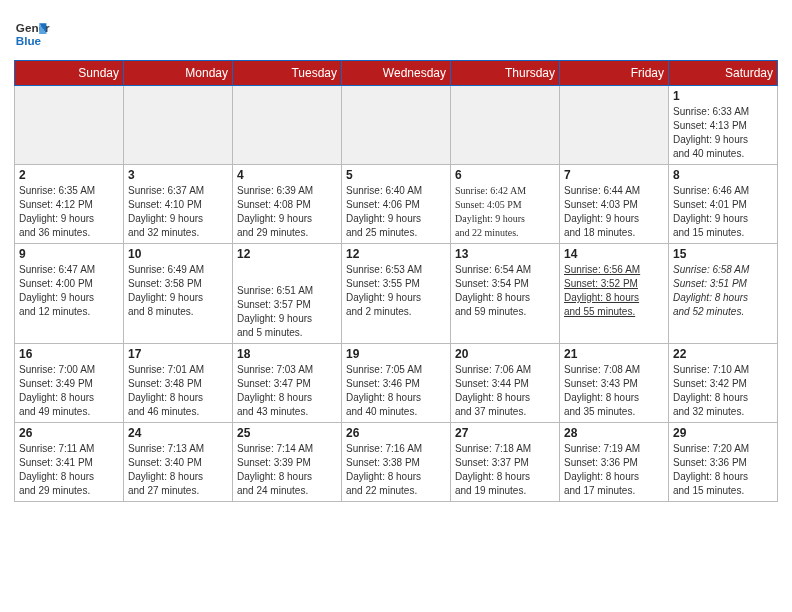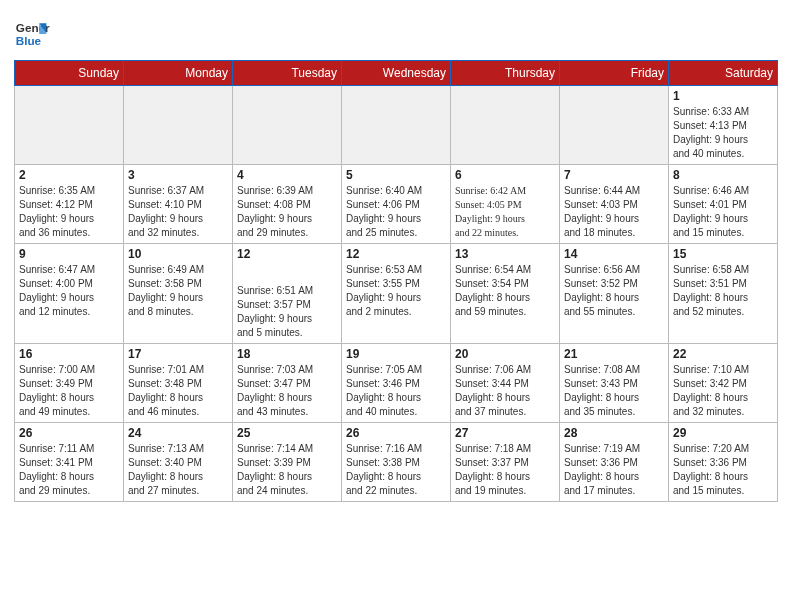--- a/index.html
+++ b/index.html
@@ -217,28 +217,28 @@
           </td>
           <td>
             <span class="day-num">13</span>
             <div class="day-info" style="white-space: pre-line;">Sunrise: 6:54 AM
 Sunset: 3:54 PM
 Daylight: 8 hours
 and 59 minutes.</div>
           </td>
           <td>
             <span class="day-num">14</span>
-            <div class="day-info" style="white-space: pre-line;">Sunrise: 6:56 AM
+            <div class="day-info" style="white-space: pre-line; text-decoration: underline;">Sunrise: 6:56 AM
 Sunset: 3:52 PM
 Daylight: 8 hours
 and 55 minutes.</div>
           </td>
           <td>
             <span class="day-num">15</span>
-            <div class="day-info" style="white-space: pre-line;">Sunrise: 6:58 AM
+            <div class="day-info" style="white-space: pre-line; font-style: italic;">Sunrise: 6:58 AM
 Sunset: 3:51 PM
 Daylight: 8 hours
 and 52 minutes.</div>
           </td>
         </tr>
         <tr>
           <td>
             <span class="day-num">16</span>
             <div class="day-info" style="white-space: pre-line;">Sunrise: 7:00 AM
 Sunset: 3:49 PM

